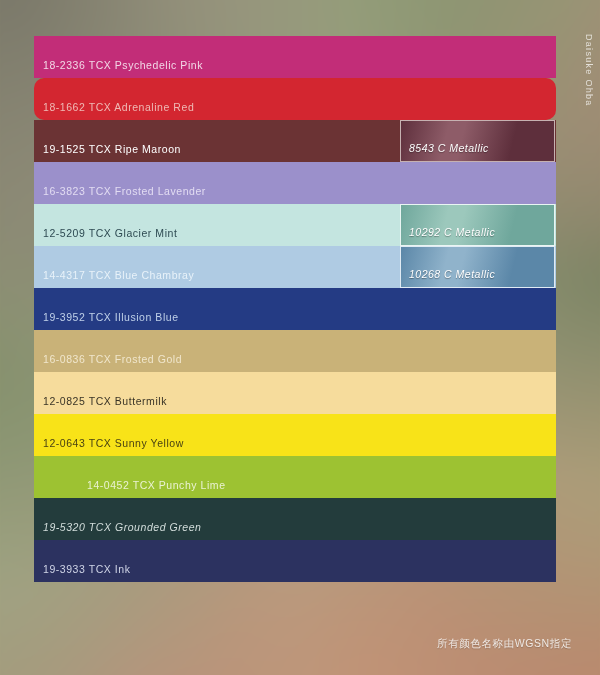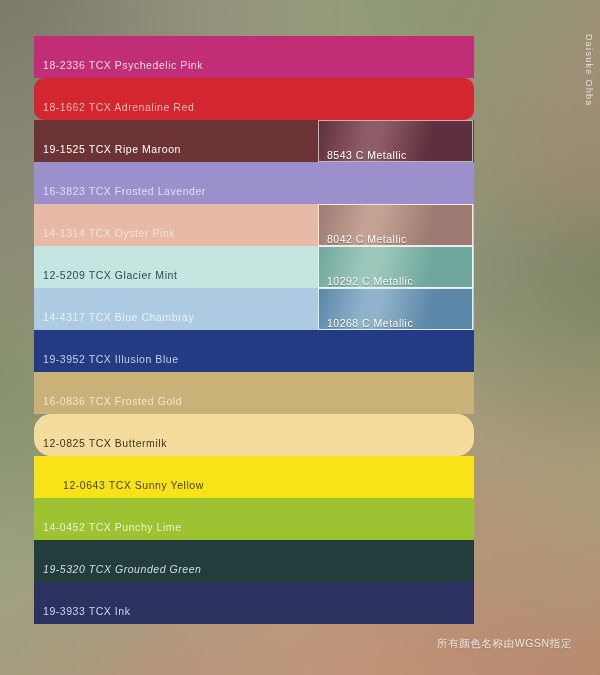--- a/index.html
+++ b/index.html
@@ -43,21 +43,21 @@
       linear-gradient(160deg, #8c8d76 0%, #9a9a80 28%, #93997c 52%, #a9a184 74%, #b0907a 100%);
     filter: blur(14px);
     transform: scale(1.12);
   }
 
   
   #palette {
     position: absolute;
     left: 34px;
     top: 36px;
-    width: 440px;
+    width: 522px;
     z-index: 2;
   }
 
   .row {
     position: relative;
     height: 42px;
     width: 100%;
     box-sizing: border-box;
   }
 
@@ -81,26 +81,27 @@
     border: 1px solid rgba(255,255,255,.62);
     overflow: hidden;
   }
   .metallic .sheen {
     position: absolute;
     inset: 0;
   }
   .metallic-label {
     position: absolute;
     left: 8px;
-    bottom: 0;
+    bottom: 7px;
     font-size: 10.5px;
     letter-spacing: .5px;
     color: #ffffff;
     white-space: nowrap;
     text-shadow: 0 1px 1px rgba(0,0,0,.35);
+    font-style: italic;
   }
 
   
   #vertical-credit {
     position: absolute;
     right: 6px;
     top: 34px;
     z-index: 3;
     font-size: 9px;
     letter-spacing: 1.3px;
@@ -140,55 +141,48 @@
       <div class="row" style="background: rgb(107, 51, 52);">
         <span class="row-label" style="color: rgb(255, 255, 255);">19-1525 TCX Ripe Maroon</span>
         <div class="metallic">
           <div class="sheen" style="background: linear-gradient(104deg, rgb(94, 47, 60) 0%, rgb(142, 92, 104) 30%, rgb(142, 92, 104) 40%, rgb(94, 47, 60) 72%, rgb(94, 47, 60) 100%);"></div>
           <span class="metallic-label">8543 C Metallic</span>
         </div>
       </div>
       <div class="row" style="background: rgb(155, 144, 203);">
         <span class="row-label" style="color: rgb(226, 220, 242);">16-3823 TCX Frosted Lavender</span>
       </div>
-      <div class="row" style="background: rgb(230, 186, 166);">
-        <span class="row-label" style="color: rgb(246, 226, 216);">14-1314 TCX Oyster Pink</span>
-        <div class="metallic">
-          <div class="sheen" style="background: linear-gradient(104deg, rgb(156, 123, 114) 0%, rgb(195, 161, 147) 30%, rgb(195, 161, 147) 40%, rgb(156, 123, 114) 72%, rgb(156, 123, 114) 100%);"></div>
-          <span class="metallic-label">8042 C Metallic</span>
-        </div>
-      </div>
       <div class="row" style="background: rgb(196, 229, 224);">
         <span class="row-label" style="color: rgb(46, 74, 82);">12-5209 TCX Glacier Mint</span>
         <div class="metallic">
           <div class="sheen" style="background: linear-gradient(104deg, rgb(111, 167, 156) 0%, rgb(156, 200, 188) 30%, rgb(156, 200, 188) 40%, rgb(111, 167, 156) 72%, rgb(111, 167, 156) 100%);"></div>
           <span class="metallic-label">10292 C Metallic</span>
         </div>
       </div>
       <div class="row" style="background: rgb(175, 203, 227);">
         <span class="row-label" style="color: rgb(232, 242, 249);">14-4317 TCX Blue Chambray</span>
         <div class="metallic">
           <div class="sheen" style="background: linear-gradient(104deg, rgb(91, 135, 168) 0%, rgb(144, 179, 203) 30%, rgb(144, 179, 203) 40%, rgb(91, 135, 168) 72%, rgb(91, 135, 168) 100%);"></div>
           <span class="metallic-label">10268 C Metallic</span>
         </div>
       </div>
       <div class="row" style="background: rgb(36, 59, 132);">
         <span class="row-label" style="color: rgb(191, 208, 232);">19-3952 TCX Illusion Blue</span>
       </div>
       <div class="row" style="background: rgb(201, 178, 120);">
         <span class="row-label" style="color: rgb(240, 230, 204);">16-0836 TCX Frosted Gold</span>
       </div>
-      <div class="row" style="background: rgb(246, 220, 156); border-radius: 17px;">
+      <div class="row" style="background: rgb(246, 220, 156);">
         <span class="row-label" style="color: rgb(58, 52, 38);">12-0825 TCX Buttermilk</span>
       </div>
       <div class="row" style="background: rgb(248, 227, 24);">
-        <span class="row-label" style="color: rgb(74, 67, 18); margin-left: 20px;">12-0643 TCX Sunny Yellow</span>
+        <span class="row-label" style="color: rgb(74, 67, 18);">12-0643 TCX Sunny Yellow</span>
       </div>
       <div class="row" style="background: rgb(157, 194, 50);">
-        <span class="row-label" style="color: rgb(234, 242, 210);">14-0452 TCX Punchy Lime</span>
+        <span class="row-label" style="color: rgb(234, 242, 210); margin-left: 44px;">14-0452 TCX Punchy Lime</span>
       </div>
       <div class="row" style="background: rgb(35, 60, 60);">
         <span class="row-label" style="color: rgb(211, 222, 220); font-style: italic;">19-5320 TCX Grounded Green</span>
       </div>
       <div class="row" style="background: rgb(44, 50, 96);">
         <span class="row-label" style="color: rgb(207, 212, 230);">19-3933 TCX Ink</span>
       </div>
     </div>
 
   <div id="vertical-credit">Daisuke Ohba</div>

